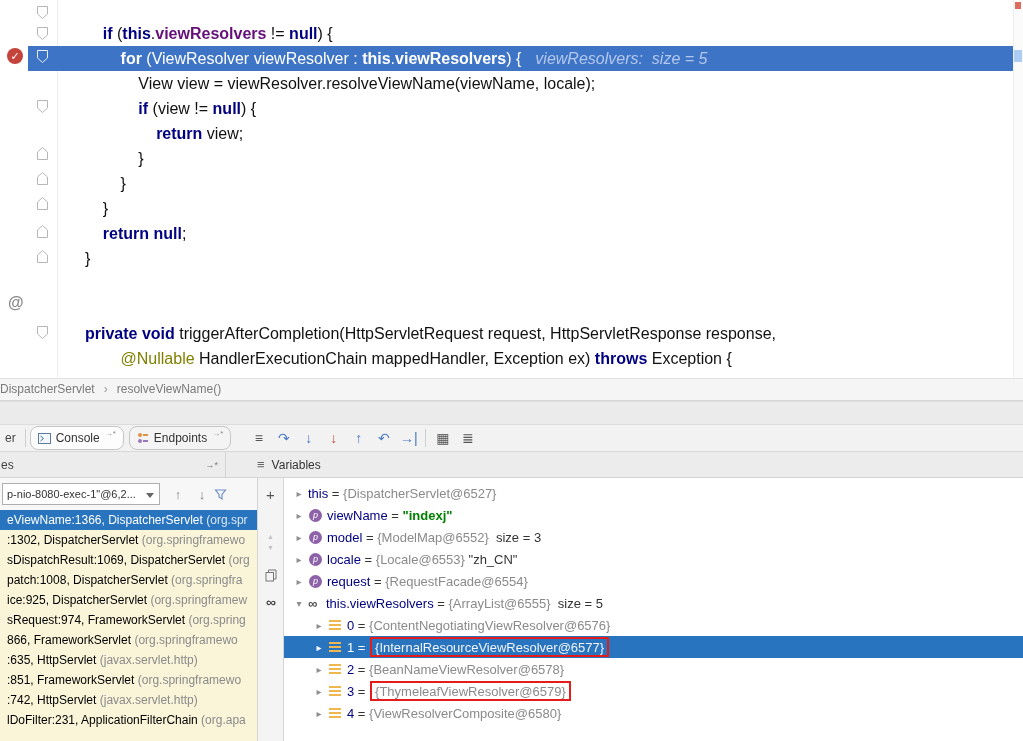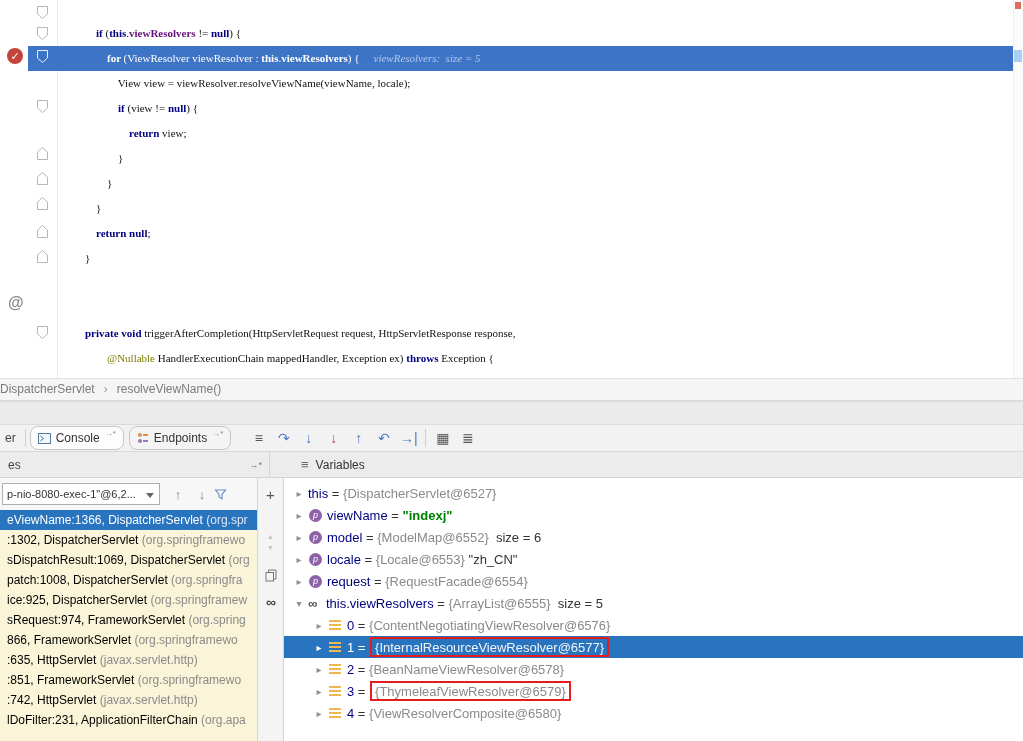--- a/index.html
+++ b/index.html
@@ -3,21 +3,21 @@
 <meta charset="utf-8">
 <style>
   *{box-sizing:border-box;margin:0;padding:0}
   html,body{width:1023px;height:741px;overflow:hidden;background:#fff;font-family:"Liberation Sans",sans-serif}
   .screen{position:relative;width:1023px;height:741px;font-size:12px;color:#111}
 
   
   .editor{position:absolute;left:0;top:0;width:1023px;height:378px;background:#fff;overflow:hidden}
   .gutter-sep{position:absolute;left:57px;top:0;height:378px;width:1px;background:#ececec}
   .code{position:absolute;left:0;top:21px;right:10px}
-  .crow{height:25px;line-height:25px;padding-left:85px;font-family:Liberation Serif, serif;font-size:11px;white-space:pre}
+  .crow{height:25px;line-height:25px;padding-left:85px;font-family:Liberation Sans, sans-serif;font-size:16px;white-space:pre}
   .crow.exec{background:linear-gradient(to right,transparent 28px,var(--exec) 28px)}
   .crow.exec span{color:#fff}
   .crow.exec .sg-hint{color:var(--hint)}
   .sg-kw{color:var(--kw);font-weight:bold}
   .sg-pl{color:#111}
   .sg-fld{color:var(--field);font-weight:bold}
   .sg-ann{color:var(--ann)}
   .sg-hint{color:#9aa4ad;font-style:italic;padding-left:14px}
   .bp{position:absolute;left:7px;top:48px;width:16px;height:16px;border-radius:50%;background:#c4443c;color:#fff;font-size:11px;text-align:center;line-height:16px}
   .at{position:absolute;left:8px;top:294px;color:#8a8a8a;font-size:16px;font-weight:bold}
@@ -39,21 +39,21 @@
   .dtab.second{background:#f4f4f4}
   .tovf{font-size:8px;color:#8a8a8a;align-self:flex-start;margin-top:2px}
   .ticon{width:25px;text-align:center;font-size:14px}
   .ticon.first{margin-left:10px}
   .ticon.gray{color:#555}
   .ticon.blue{color:#4a7ac2}
   .ticon.red{color:#c05046}
 
   
   .pheaders{position:absolute;left:0;top:452px;width:100%;height:26px;background:#ececec;border-bottom:1px solid #d4d4d4;display:flex;color:#444}
-  .fheader{width:270px;border-right:1px solid #d4d4d4;position:relative;display:flex;align-items:center;padding-left:8px}
+  .fheader{width:226px;border-right:1px solid #d4d4d4;position:relative;display:flex;align-items:center;padding-left:1px}
   .dock{position:absolute;right:7px;font-size:9px;color:#777}
   .vheader{flex:1;display:flex;align-items:center;gap:7px;padding-left:31px;color:#333}
   .vham{font-size:13px;color:#666}
 
   
   .frames{position:absolute;left:0;top:478px;width:258px;bottom:0;background:#f7f7f7;border-right:1px solid #d4d4d4;overflow:hidden}
   .thread-row{position:relative;height:32px;display:flex;align-items:center;padding-left:2px}
   .dd{position:relative;width:158px;height:22px;background:#fff;border:1px solid #afafaf;font-size:11px;line-height:20px;padding:0 16px 0 4px;color:#333;overflow:hidden;white-space:nowrap}
   .ddchev{position:absolute;right:5px;top:9px;width:0;height:0;border-left:4px solid transparent;border-right:4px solid transparent;border-top:5px solid #666}
   .fic{width:24px;text-align:center;color:#7d7d7d;font-size:13px}
@@ -240,21 +240,21 @@
     <svg class="copyic" width="12" height="13">
         <rect x="1" y="3.5" width="7.5" height="8.5" fill="none" stroke="#777"></rect>
         <path d="M3.5 3.5 V1 H11 V10 H8.5" fill="none" stroke="#777"></path>
       </svg>
     <span class="micon inf">∞</span>
   </div>
 
   <div class="vars" id="vars-list">
       <div class="vrow lvl0"><span class="chev">▸</span><span class="vname">this</span><span class="veq"> = </span><span class="vref">{DispatcherServlet@6527}</span></div>
       <div class="vrow lvl0"><span class="chev">▸</span><span class="pic">p</span><span class="vname">viewName</span><span class="veq"> = </span><span class="vstr">"indexj"</span></div>
-      <div class="vrow lvl0"><span class="chev">▸</span><span class="pic">p</span><span class="vname">model</span><span class="veq"> = </span><span class="vref">{ModelMap@6552}</span><span class="vextra">  size = 6</span></div>
+      <div class="vrow lvl0"><span class="chev">▸</span><span class="pic">p</span><span class="vname">model</span><span class="veq"> = </span><span class="vref">{ModelMap@6552}</span><span class="vextra">  size = 3</span></div>
       <div class="vrow lvl0"><span class="chev">▸</span><span class="pic">p</span><span class="vname">locale</span><span class="veq"> = </span><span class="vref">{Locale@6553}</span><span class="vextra"> "zh_CN"</span></div>
       <div class="vrow lvl0"><span class="chev">▸</span><span class="pic">p</span><span class="vname">request</span><span class="veq"> = </span><span class="vref">{RequestFacade@6554}</span></div>
       <div class="vrow lvl0"><span class="chev">▾</span><span class="wic">∞</span><span class="vname">this.viewResolvers</span><span class="veq"> = </span><span class="vref">{ArrayList@6555}</span><span class="vextra">  size = 5</span></div>
       <div class="vrow lvl1"><span class="chev">▸</span><span class="aic"></span><span class="vname">0</span><span class="veq"> = </span><span class="vref">{ContentNegotiatingViewResolver@6576}</span></div>
       <div class="vrow lvl1 sel"><span class="chev">▸</span><span class="aic"></span><span class="vname">1</span><span class="veq"> = </span><span class="redbox"><span class="vref">{InternalResourceViewResolver@6577}</span></span></div>
       <div class="vrow lvl1"><span class="chev">▸</span><span class="aic"></span><span class="vname">2</span><span class="veq"> = </span><span class="vref">{BeanNameViewResolver@6578}</span></div>
       <div class="vrow lvl1"><span class="chev">▸</span><span class="aic"></span><span class="vname">3</span><span class="veq"> = </span><span class="redbox"><span class="vref">{ThymeleafViewResolver@6579}</span></span></div>
       <div class="vrow lvl1"><span class="chev">▸</span><span class="aic"></span><span class="vname">4</span><span class="veq"> = </span><span class="vref">{ViewResolverComposite@6580}</span></div>
     </div>
 

